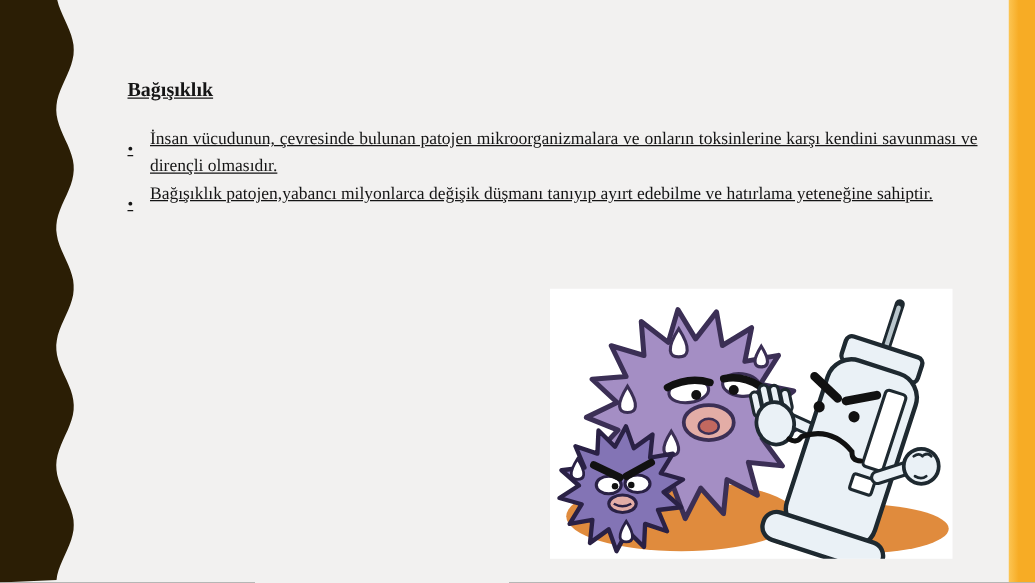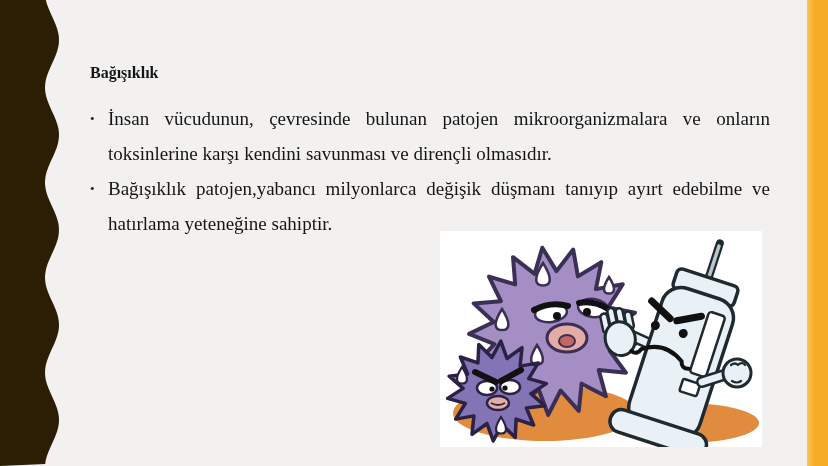--- a/index.html
+++ b/index.html
@@ -9,31 +9,32 @@
     overflow:hidden;
     background:var(--c-background,#F2F1F0);
     font-family:"Liberation Serif","DejaVu Serif",serif;
   }
   .sidebar-svg{position:absolute;left:0;top:0;}
   .accent-stripe{
     position:absolute;top:0;right:0;width:21px;height:466px;
     background:linear-gradient(90deg, var(--c-accent_stripe_light,#FCC553) 0%, var(--c-accent_stripe,#F7AC25) 38%);
   }
   .text-block{
-    position:absolute;left:90px;top:62px;width:680px;
+    position:absolute;left:102px;top:62px;width:680px;
     color:var(--c-text,#151515);
+    text-decoration:underline;
   }
   .slide-title{
     font-size:16px;font-weight:bold;margin:0 0 17px 0;line-height:22px;
   }
   .bullet-list{list-style:none;margin:0;padding:0;}
   .bullet-item{display:flex;gap:8px;margin:0;}
   .bullet-marker{flex:0 0 10px;font-size:13px;line-height:35px;}
   .bullet-text{
-    flex:1;margin:0;font-size:19px;line-height:35px;
+    flex:1;margin:0;font-size:14px;line-height:22px;
     text-align:justify;text-justify:inter-word;
   }
   .image-box{
     position:absolute;left:440px;top:231px;width:322px;height:216px;
     background:var(--c-image_background,#FFFFFF);
   }
   .image-box svg{display:block;}
 </style>
 </head>
 <body>

